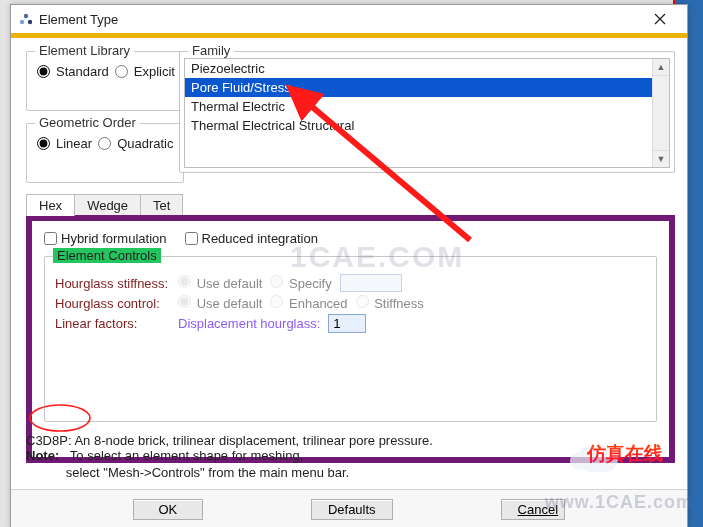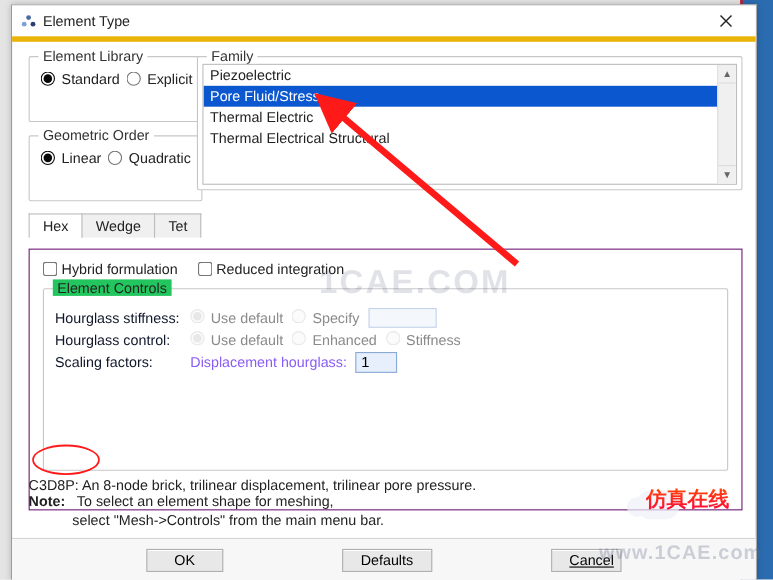--- a/index.html
+++ b/index.html
@@ -144,43 +144,42 @@
     margin-right:-1px;
     position:relative;
     top:1px;
   }
   .tab.active {
     background:#fff;
     z-index:2;
     top:1px;
   }
   .tab-body {
-    border:1px solid #701a75;
+    border:6px solid #701a75;
     background:#fff;
     padding:10px 12px;
     position:relative;
     height: 216px;
-    margin-top: 11px;
   }
   .chk-row { display:flex; gap:18px; align-items:center; margin-bottom:10px; font-size:13px;}
   .chk-row label {display:flex; align-items:center;}
 
   .ctrl-fieldset {
     border:1px solid #c7c7c7;
     border-radius:2px;
     padding:14px 10px 10px 10px;
     margin-top:4px;
     height: 140px;
     position:relative;
   }
   .ctrl-fieldset .legend {
     position:absolute; top:-9px; left:8px; background:#22c55e; padding:0 4px;
   }
   .row { display:flex; align-items:center; gap:8px; margin:3px 0; font-size:13px;}
-  .row .lbl { width:115px; color:#0f172a;}
+  .row .lbl { width:115px; color:#7f1d1d;}
   .row.disabled { color:#8a8a8a;}
   .row.disabled input[type=radio]{opacity:0.5;}
   .valbox {
     width:28px; padding:1px 4px; border:1px solid #8aa9d6; background:#e7eefc; text-align:left;
   }
   .spec-box {
     display:inline-block; width:60px; height:16px; background:#eef2fa; border:1px solid #9db6de; vertical-align:middle;
   }
   .disabled .spec-box{opacity:.6;}
 
@@ -347,21 +346,21 @@
             </div>
 
             <div class="row disabled">
               <span class="lbl">Hourglass control:</span>
               <label><input type="radio" disabled="" checked="" style=""> <span>Use default</span></label>
               <label><input type="radio" disabled="" style=""> <span>Enhanced</span></label>
               <label><input type="radio" disabled="" style=""> <span>Stiffness</span></label>
             </div>
 
             <div class="row">
-              <span class="lbl">Scaling factors:</span>
+              <span class="lbl">Linear factors:</span>
               <span style="color:#8b5cf6;">Displacement hourglass:</span>
               <input class="valbox" value="1" style="">
             </div>
           </div>
 
         </div>
       </div>
 
       <div class="code-desc">
         <span>C3D8P:</span>

